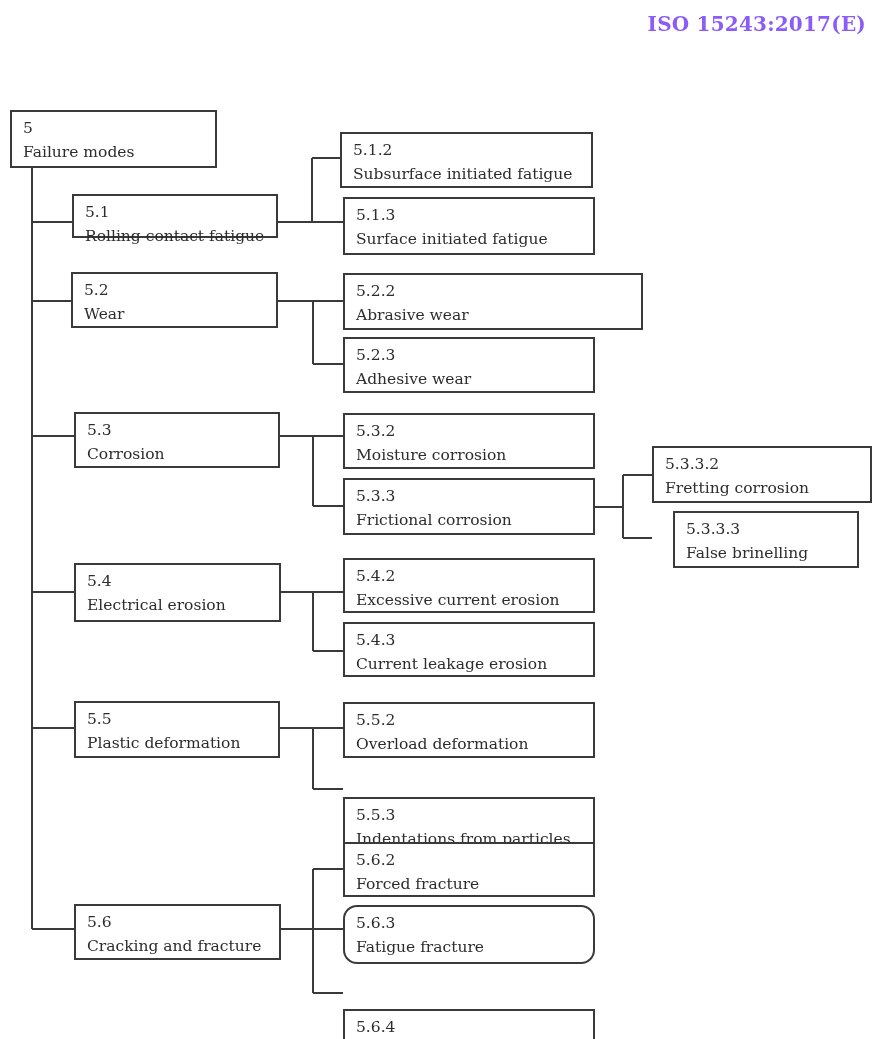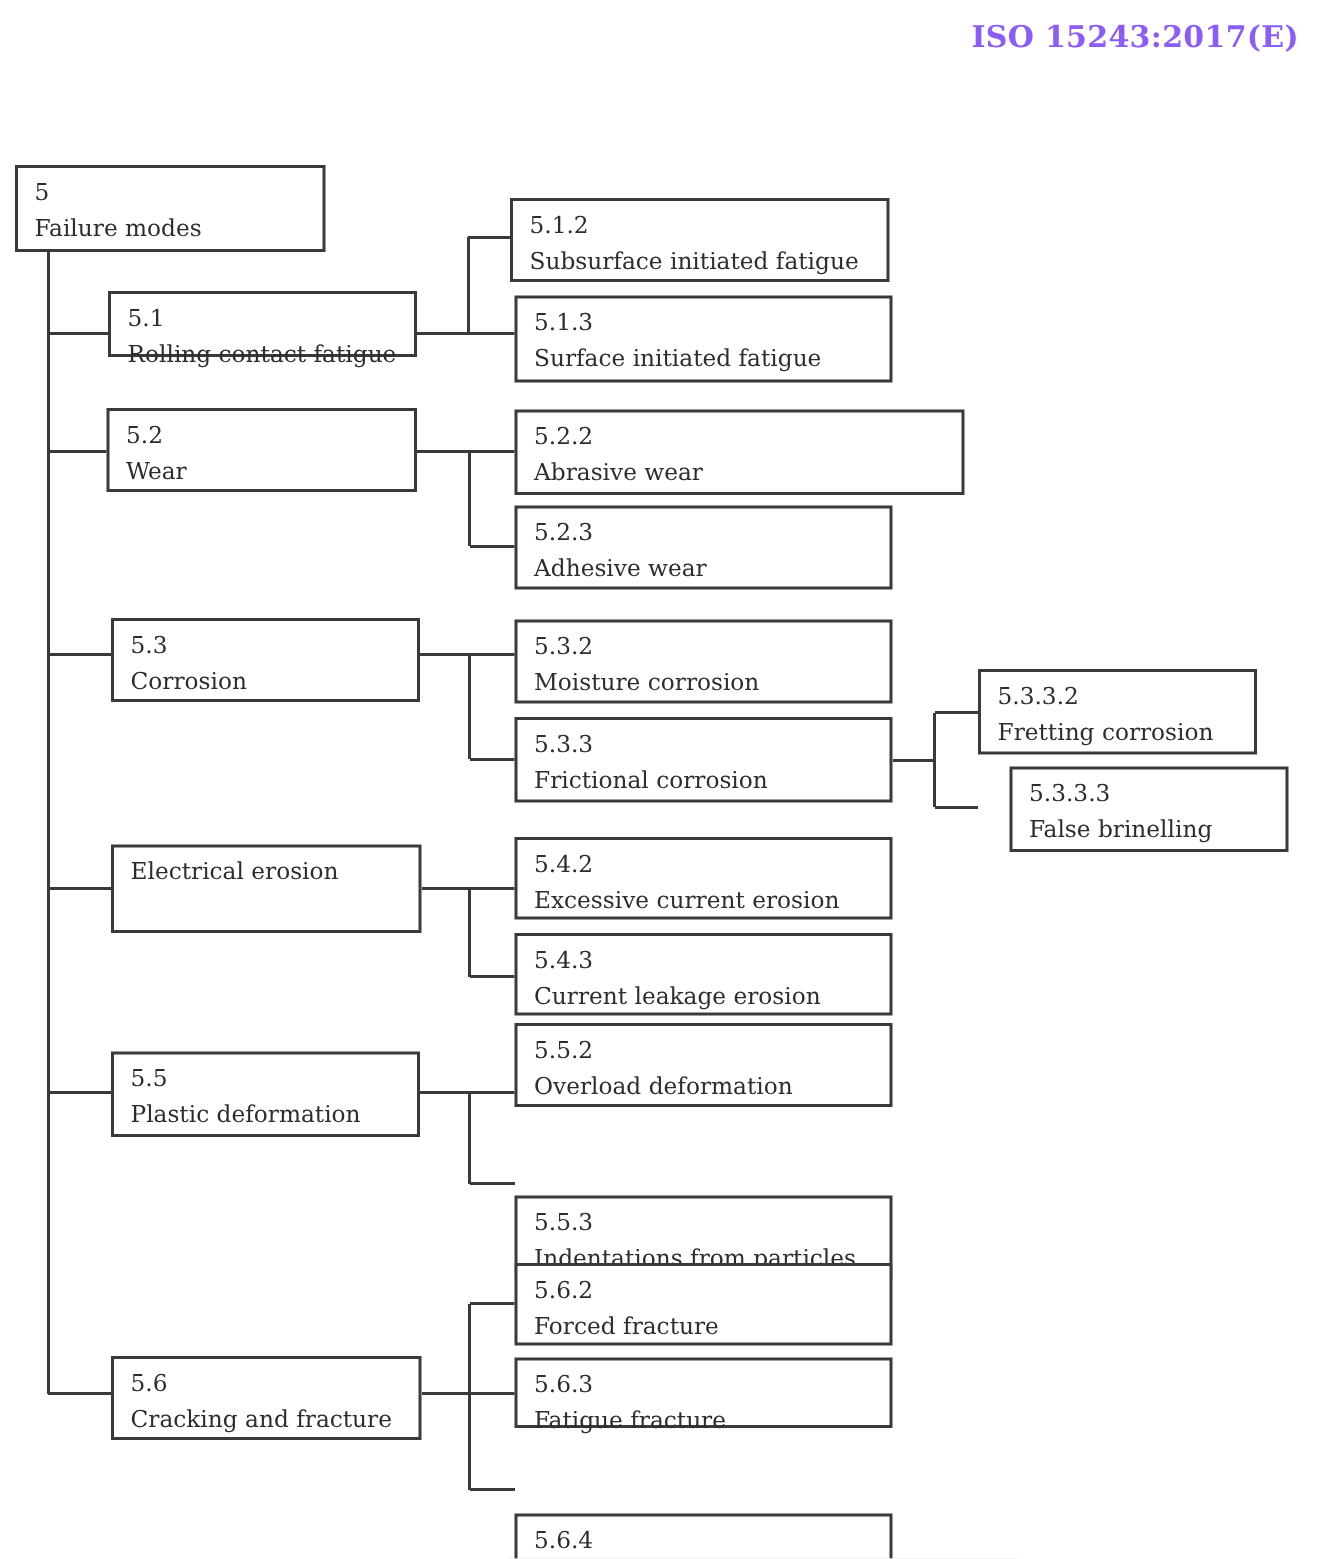--- a/index.html
+++ b/index.html
@@ -122,60 +122,61 @@
         <span class="label">Corrosion</span>
       </div>
       <div class="node" style="left: 343px; top: 413px; width: 252px; height: 56px;">
         <span class="code">5.3.2</span>
         <span class="label">Moisture corrosion</span>
       </div>
       <div class="node" style="left: 343px; top: 478px; width: 252px; height: 57px;">
         <span class="code">5.3.3</span>
         <span class="label">Frictional corrosion</span>
       </div>
-      <div class="node" style="left: 652px; top: 446px; width: 186px; height: 57px;">
+      <div class="node" style="left: 652px; top: 446px; width: 220px; height: 57px;">
         <span class="code">5.3.3.2</span>
         <span class="label">Fretting corrosion</span>
       </div>
       <div class="node" style="left: 652px; top: 511px; width: 186px; height: 57px; margin-left: 21px;">
         <span class="code">5.3.3.3</span>
         <span class="label">False brinelling</span>
       </div>
       <div class="node" style="left: 74px; top: 563px; width: 207px; height: 59px;">
+        <span class="code">5.4</span>
         <span class="label">Electrical erosion</span>
       </div>
       <div class="node" style="left: 343px; top: 558px; width: 252px; height: 55px;">
         <span class="code">5.4.2</span>
         <span class="label">Excessive current erosion</span>
       </div>
       <div class="node" style="left: 343px; top: 622px; width: 252px; height: 55px;">
         <span class="code">5.4.3</span>
         <span class="label">Current leakage erosion</span>
       </div>
       <div class="node" style="left: 74px; top: 701px; width: 206px; height: 57px;">
         <span class="code">5.5</span>
         <span class="label">Plastic deformation</span>
       </div>
-      <div class="node" style="left: 343px; top: 682px; width: 252px; height: 56px;">
+      <div class="node" style="left: 343px; top: 702px; width: 252px; height: 56px;">
         <span class="code">5.5.2</span>
         <span class="label">Overload deformation</span>
       </div>
       <div class="node" style="left: 343px; top: 766px; width: 252px; height: 55px; margin-top: 31px;">
         <span class="code">5.5.3</span>
         <span class="label">Indentations from particles</span>
       </div>
       <div class="node" style="left: 74px; top: 904px; width: 207px; height: 56px;">
         <span class="code">5.6</span>
         <span class="label">Cracking and fracture</span>
       </div>
       <div class="node" style="left: 343px; top: 842px; width: 252px; height: 55px;">
         <span class="code">5.6.2</span>
         <span class="label">Forced fracture</span>
       </div>
-      <div class="node" style="left: 343px; top: 905px; width: 252px; height: 47px;">
+      <div class="node" style="left: 343px; top: 905px; width: 252px; height: 59px; border-radius: 14px;">
         <span class="code">5.6.3</span>
         <span class="label">Fatigue fracture</span>
       </div>
       <div class="node" style="left: 343px; top: 969px; width: 252px; height: 56px; margin-top: 40px;">
         <span class="code">5.6.4</span>
         <span class="label">Thermal cracking</span>
       </div>
     </div>
 </div>
 

